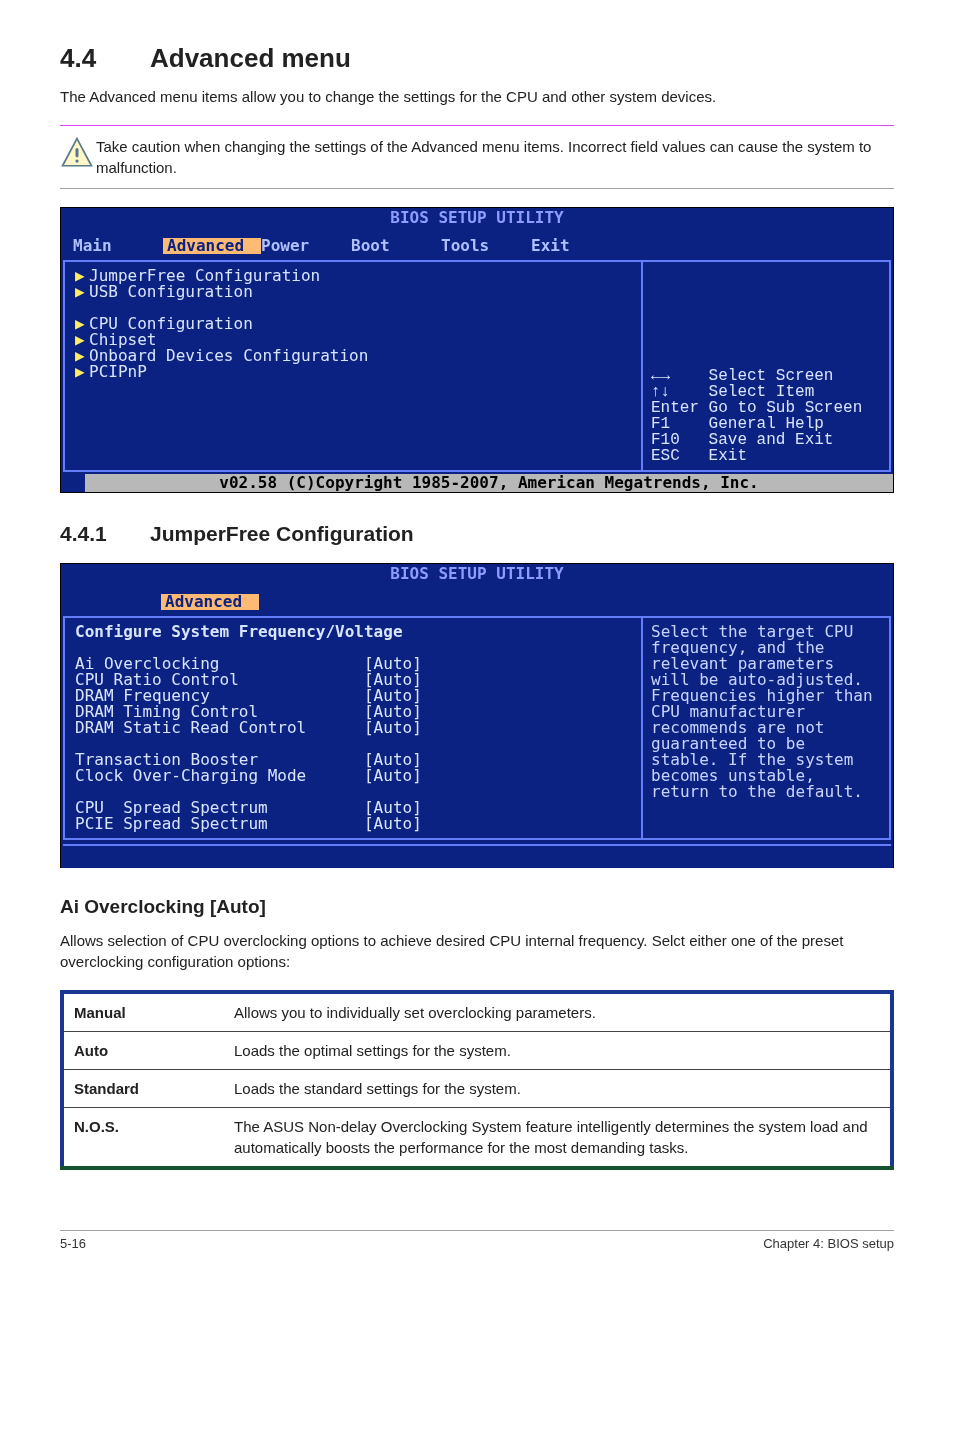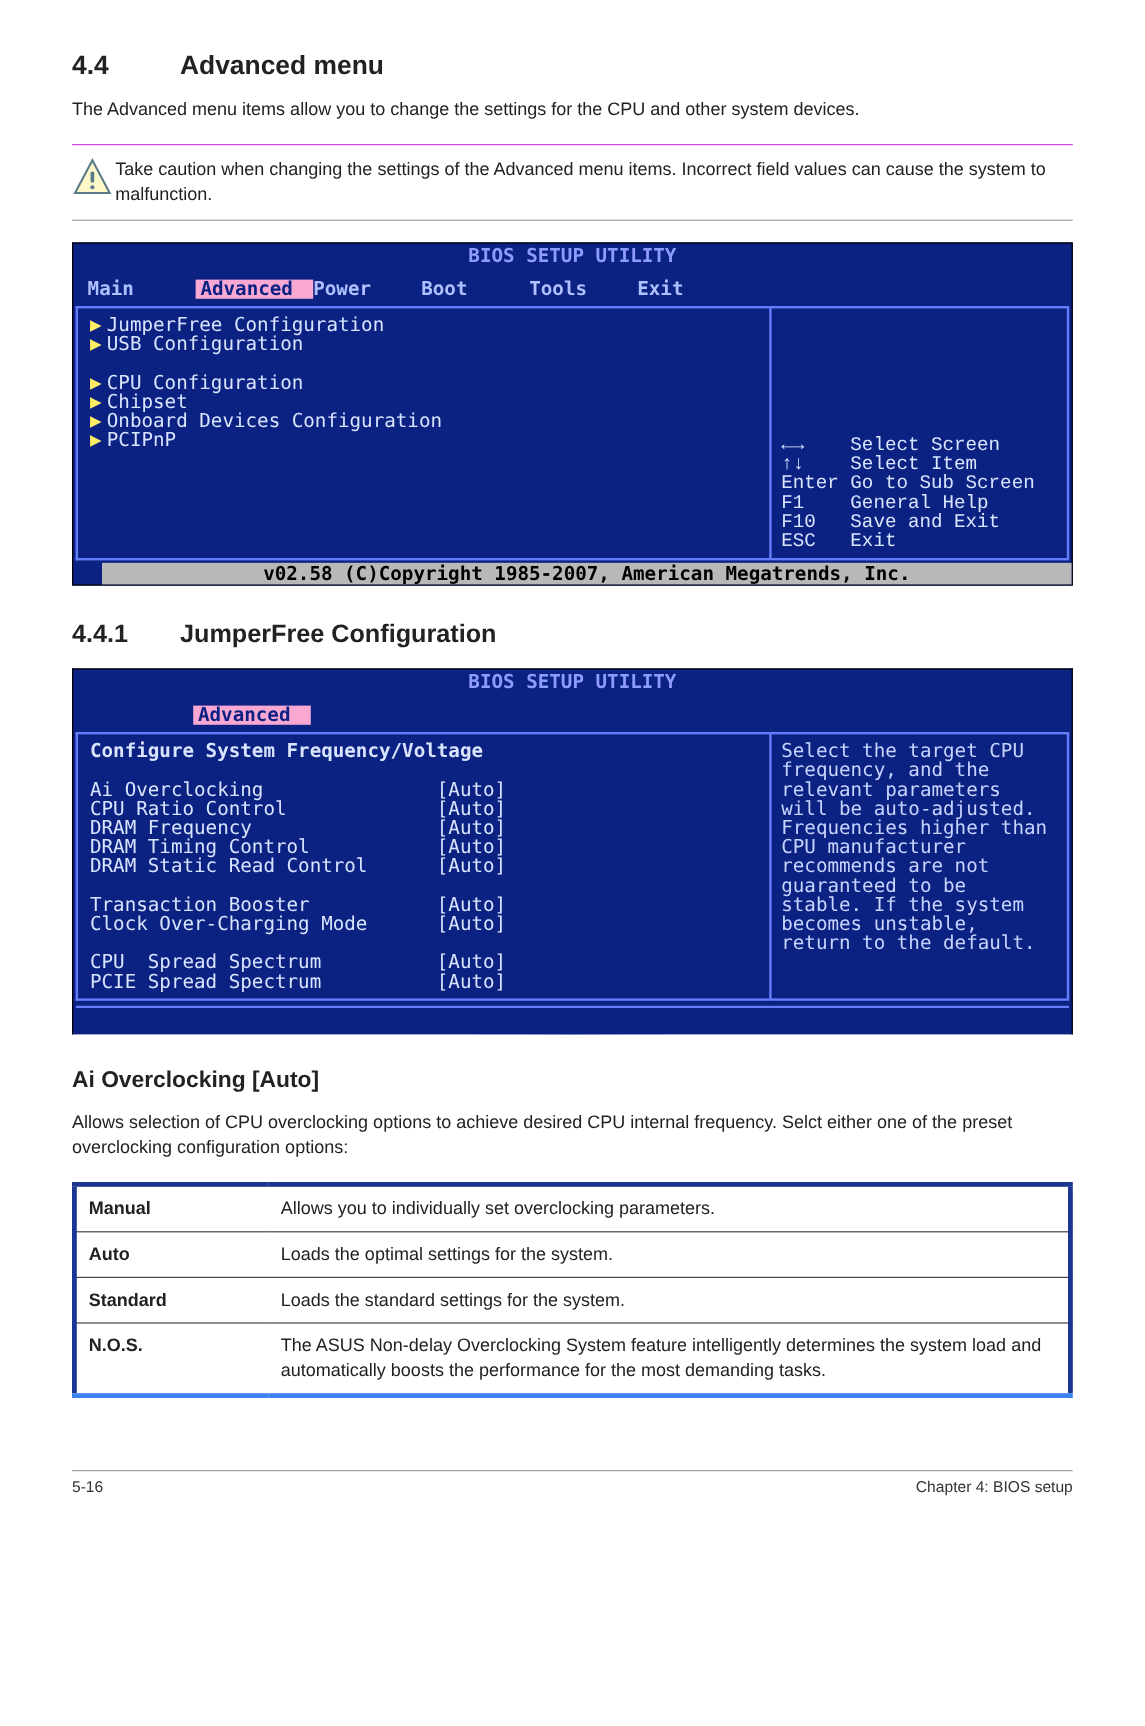--- a/index.html
+++ b/index.html
@@ -6,42 +6,42 @@
     font-family: Arial, Helvetica, sans-serif;
     color: #222;
     margin: 0;
     padding: 40px 60px;
     font-size: 15px;
     line-height: 1.4;
     width: 954px;
     box-sizing: border-box;
   }
   h1.section {
-    font-size: 22px;
+    font-size: 26px;
     font-weight: bold;
     margin: 0 0 2px 0;
   }
   .numspan { display:inline-block; width: 90px; }
   p { margin: 10px 0 18px 0; }
   .noteblock { display: flex; gap: 2px; border-top: 1px solid #d946ef; border-bottom: 1px solid #9fa1a3; padding: 10px 0; margin-bottom: 18px; }
   .note-icon svg { width: 34px; height: 34px; }
   .bios-box {
     background: #0b2282;
     color: #d9e4ff;
     font-family: "Lucida Console", monospace;
     font-size: 16px;
     line-height: 16px;
     border: 1px solid #000;
     margin-bottom: 26px;
     position: relative;
   }
   .bios-title { text-align: center; color: #8f9cff; font-weight: bold; padding-top: 2px; }
   .bios-menubar { display:flex; padding: 0 12px 4px 12px; margin-top: 12px; }
   .bios-menubar span { flex: 0 0 auto; width: 90px; color: #b0c0ff; font-weight: bold; }
-  .bios-menubar span.active { background: #f9a8d4; color: #0b2282; padding: 0 4px; }
+  .bios-menubar span.active { background: #fdba74; color: #0b2282; padding: 0 4px; }
   .bios-body { display:flex; }
   .bios-left {
     flex: 1;
     border: 2px solid #647dfb;
     border-right: none;
     margin: 2px 0 2px 2px;
     padding: 6px 10px;
   }
   .bios-right {
     width: 230px;
@@ -62,21 +62,21 @@
   .curve { height: 22px; background: linear-gradient(#0b2282, #0b2282); position: relative; overflow: hidden; border-top: 2px solid #647dfb; margin: 2px; border-radius: 0 0 60% 60% / 0 0 100% 100%; }
   .short-bios { border-bottom: none; }
 
   h2.subsection { font-size: 21px; font-weight: bold; margin: 6px 0 14px 0; }
   .subnum { display:inline-block; width: 90px; }
   h3.subsub { font-size: 19px; font-weight: bold; margin: 18px 0 10px 0; }
 
   table.opts { border-collapse: collapse; width: 100%; margin-top: 12px; border-radius: 15px; }
   table.opts td { border-top: 1px solid #444; border-bottom: 1px solid #444; padding: 8px 10px; vertical-align: top; }
   table.opts tr:first-child td { border-top: 4px solid #1a3690; }
-  table.opts tr:last-child td { border-bottom: 4px solid #3b82f6; }
+  table.opts tr:last-child td { border-bottom: 4px solid #14532d; }
   table.opts td.k { width: 140px; font-weight: bold; }
   table.opts { border-left: 4px solid #1a3690; border-right: 4px solid #1a3690; }
 
   .pagefoot { display:flex; justify-content: space-between; font-size: 13px; margin-top: 60px; border-top: 1px solid #9fa1a3; padding-top: 4px; color:#333; }
 </style>
 </head>
 <body>
 
 <h1 class="section">
   <span class="numspan">4.4</span><span>Advanced menu</span>

